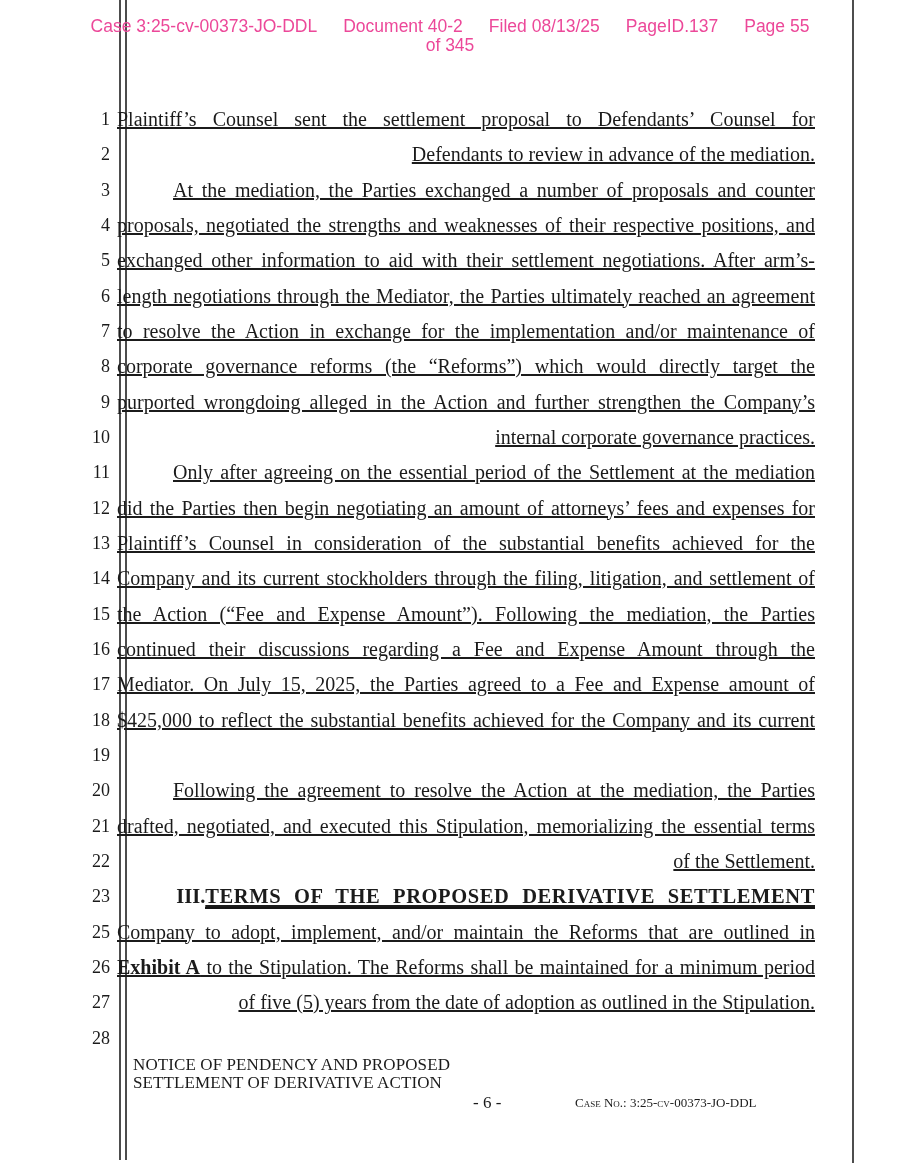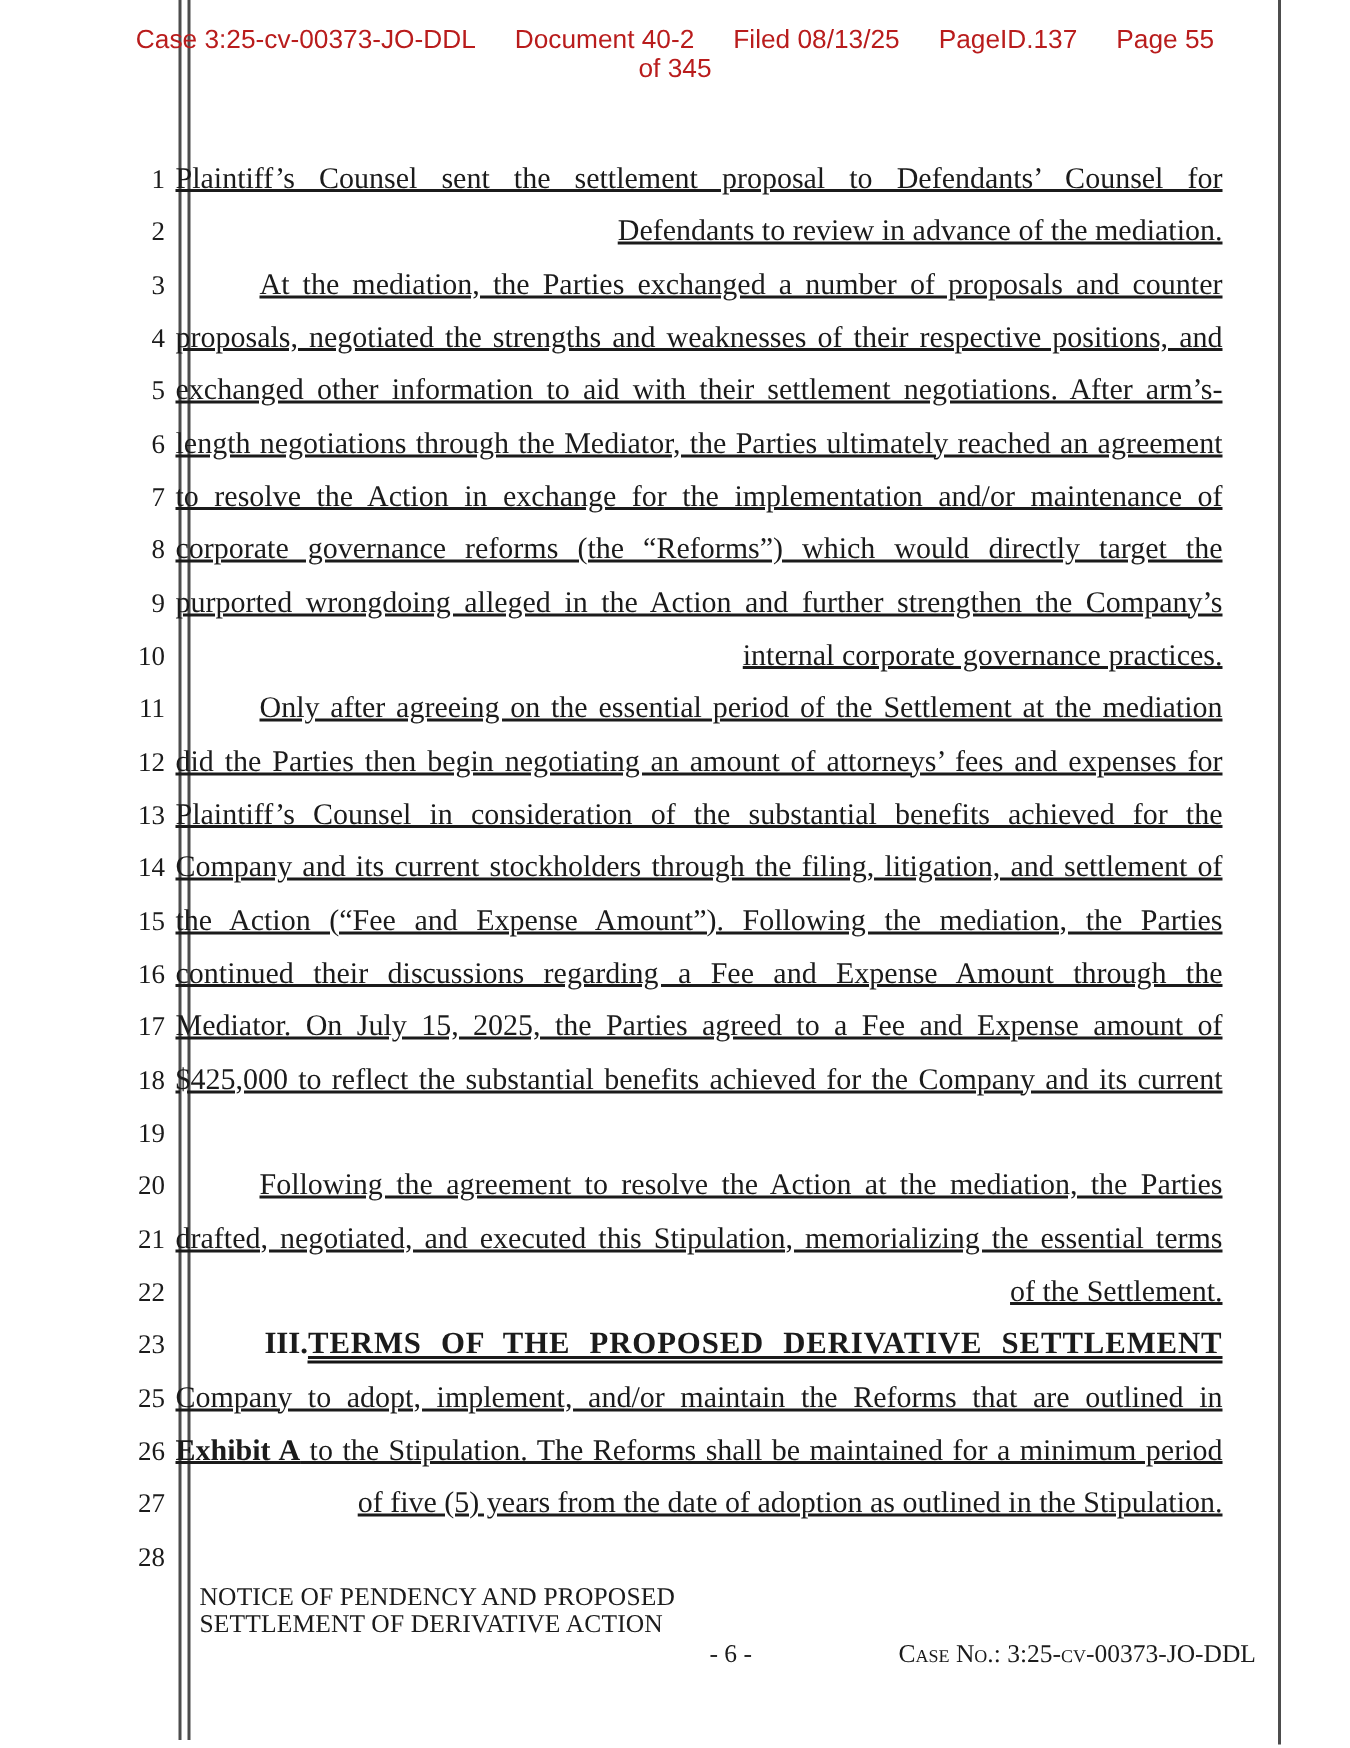--- a/index.html
+++ b/index.html
@@ -19,21 +19,21 @@
   .vl-right       { left: 852px; height: 1163px; }
 
   
   .stamp {
     position: absolute;
     top: 17px; left: 0; width: 900px;
     text-align: center;
     font-family: "Liberation Sans", sans-serif;
     font-size: 17.5px;
     line-height: 18.5px;
-    color: #b91c1c;
+    color: #ec4899;
   }
   .stamp-line1 { display: flex; justify-content: center; gap: 26px; white-space: nowrap; }
   .stamp-line2 { text-align: center; }
 
   
   .rows { position: absolute; top: 102px; left: 0; width: 900px; }
   .row  { position: relative; height: 35.34px; }
   .lnum {
     position: absolute; left: 70px; top: 0; width: 40px;
     text-align: right;
@@ -61,22 +61,22 @@
   
   .footer-left {
     position: absolute; left: 133px; top: 1056px;
     font-size: 17px; line-height: 17.5px; letter-spacing: 0.1px;
   }
   .footer-page {
     position: absolute; left: 473px; top: 1094px;
     font-size: 17px; line-height: 17.5px;
   }
   .footer-case {
-    position: absolute; left: 599px; top: 1094px;
-    font-size: 17px; line-height: 17.5px;
+    position: absolute; left: 575px; top: 1094px;
+    font-size: 13px; line-height: 17.5px;
     font-variant: small-caps;
   }
 </style>
 </head>
 <body>
 
 <div class="page">
 
   <div class="vline vl-left-outer"></div>
   <div class="vline vl-left-inner"></div>

